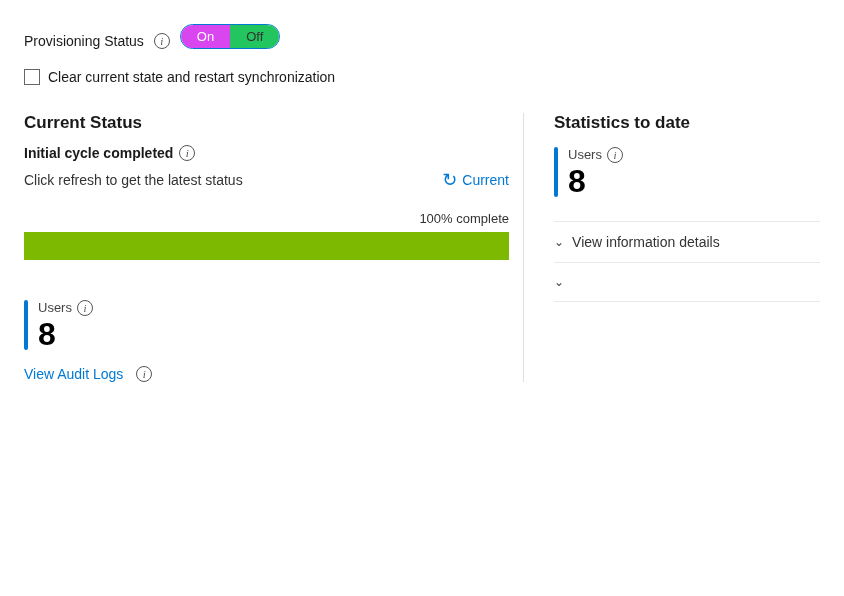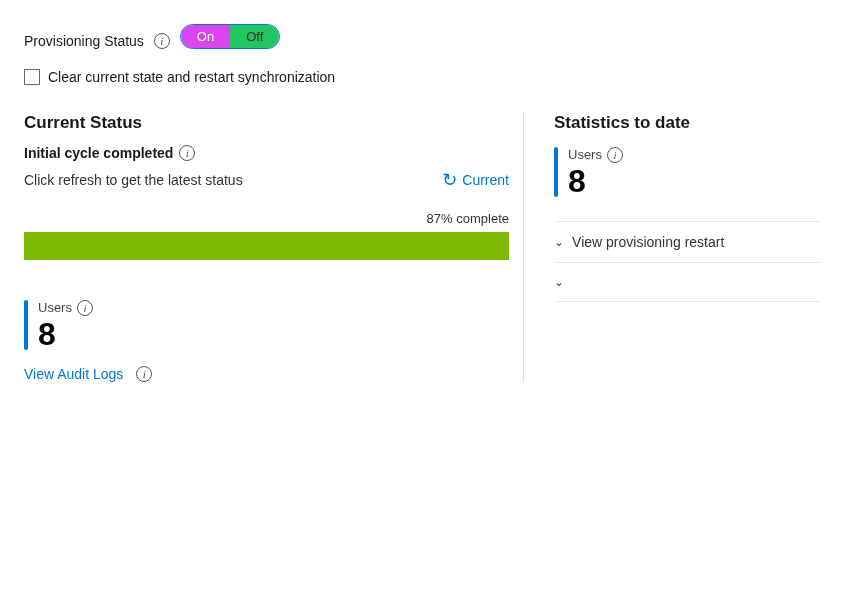--- a/index.html
+++ b/index.html
@@ -262,21 +262,21 @@
     </div>
 
     <div class="refresh-row">
       <span class="refresh-text">Click refresh to get the latest status</span>
       <button class="refresh-btn">
         <span class="refresh-icon">↻</span>
         <span>Current</span>
       </button>
     </div>
 
-    <div class="progress-label">87% complete</div>
+    <div class="progress-label">100% complete</div>
     <div class="progress-bar-container">
       <div class="progress-bar-fill" style="width: 100%;"></div>
     </div>
 
     <div class="users-stat-bottom">
       <div class="stat-bar-left"></div>
       <div class="stat-content">
         <div class="stat-label-row">
           <span class="stat-label">Users</span>
           <span class="info-icon" title="Info">i</span>
@@ -300,19 +300,19 @@
         <div class="stat-label-row">
           <span class="stat-label">Users</span>
           <span class="info-icon" title="Info">i</span>
         </div>
         <span class="stat-value">8</span>
       </div>
     </div>
 
     <div class="collapsible-row">
       <span class="chevron-icon">⌄</span>
-      <span class="collapsible-label">View provisioning restart</span>
+      <span class="collapsible-label">View information details</span>
     </div>
     <div class="collapsible-row">
       <span class="chevron-icon">⌄</span>
     </div>
   </div>
 </div>
 
 </body></html>

